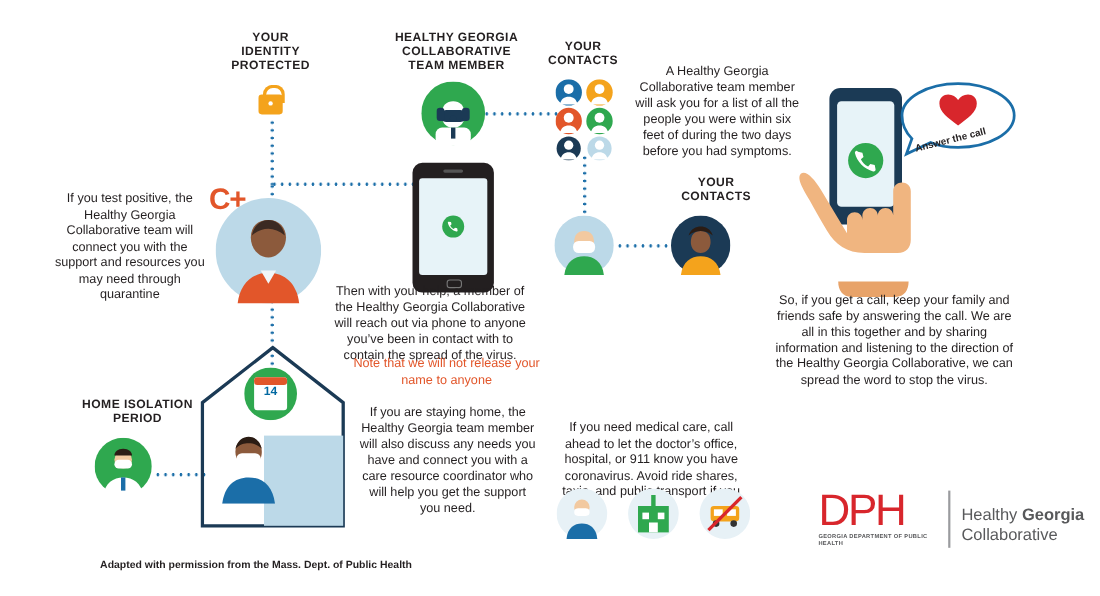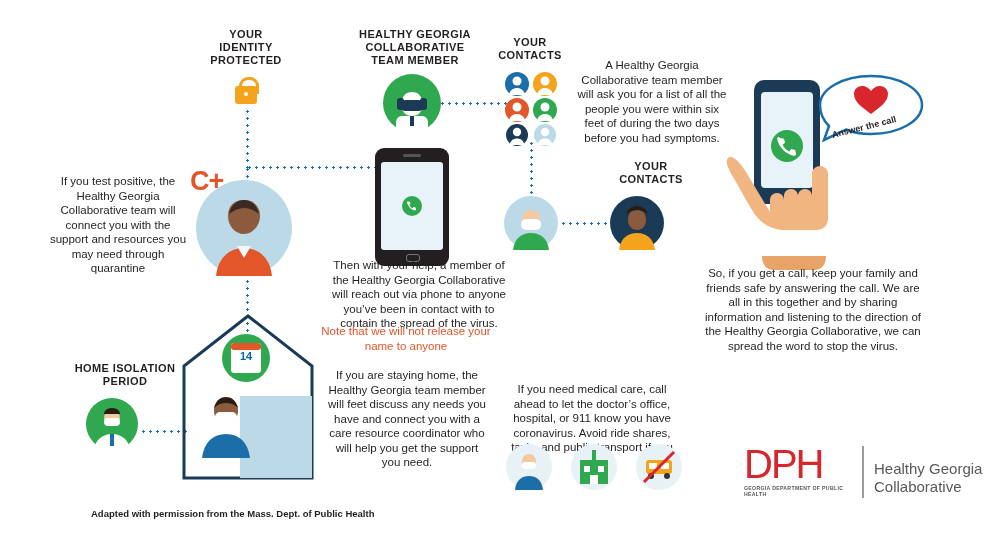--- a/index.html
+++ b/index.html
@@ -131,23 +131,23 @@
     <div class="phone-screen" style="left:6px;top:14px;width:62px;height:88px;"></div>
     <div class="green-circ" style="left:27px;top:48px;width:20px;height:20px;"></div>
     <div class="abs" style="left:31px;top:52px;width:12px;height:12px;">
       <svg width="12" height="12" viewBox="0 0 12 12">
           <path d="M2 1.5l2 .4.5 2-1.2 1c.7 1.5 1.8 2.6 3.3 3.3l1-1.2 2 .5.4 2c0 .6-.5 1-1.1.9C5.4 10 2 6.6 1.1 2.6 1 2 1.4 1.5 2 1.5z" fill="#fff"></path>
         </svg>
     </div>
     <div style="position:absolute;left:31px;top:106px;width:12px;height:6px;border:1.5px solid #777;border-radius:3px;"></div>
   </div>
 
-  <div class="abs body-text" style="left:329px;top:258px;width:180px;">Then with your help, a member of the Healthy Georgia Collaborative will reach out via phone to anyone you’ve been in contact with to contain the spread of the virus.</div>
+  <div class="abs body-text" style="left:301px;top:258px;width:180px;">Then with your help, a member of the Healthy Georgia Collaborative will reach out via phone to anyone you’ve been in contact with to contain the spread of the virus.</div>
   <div class="abs orange-text" style="left:316px;top:324px;width:180px;">Note that we will not release your name to anyone</div>
-  <div class="abs body-text" style="left:326px;top:368px;width:162px;">If you are staying home, the Healthy Georgia team member will feet discuss any needs you have and connect you with a care resource coordinator who will help you get the support you need.</div>
+  <div class="abs body-text" style="left:326px;top:368px;width:162px;">If you are staying home, the Healthy Georgia team member will also discuss any needs you have and connect you with a care resource coordinator who will help you get the support you need.</div>
 
   <div class="abs hdr" style="left:608px;top:160px;width:86px;">
     <div>YOUR</div>
     <div>CONTACTS</div>
   </div>
   <div class="abs" style="left:504px;top:196px;width:54px;height:54px;">
     <svg width="54" height="54" viewBox="0 0 54 54">
       <circle cx="27" cy="27" r="27" fill="#bcd9e8"></circle>
       <path d="M27 14c6 0 9 4 9 10s-4 10-9 10-9-4-9-10 3-10 9-10z" fill="#f2c9a0"></path>
       <path d="M9 54c1.5-12 9-17 18-17s16.5 5 18 17z" fill="#2fa84f"></path>
@@ -253,18 +253,18 @@
 
   <div class="abs caption" style="left:60px;top:508px;width:360px;">Adapted with permission from the Mass. Dept. of Public Health</div>
 
   <div class="abs" style="left:744px;top:444px;width:118px;height:56px;">
     <div style="font-size:40px;font-weight:normal;color:#d8262c;letter-spacing:-2px;line-height:40px;">DPH</div>
     <div style="font-size:5.2px;font-weight:bold;color:#58595b;letter-spacing:.3px;margin-top:1px;">GEORGIA DEPARTMENT OF PUBLIC HEALTH</div>
   </div>
   <div class="abs" style="left:862px;top:446px;width:1.5px;height:52px;background:#9a9b9e;"></div>
   <div class="abs" style="left:874px;top:460px;width:120px;">
     <div style="font-size:15px;color:#58595b;line-height:18px;">
-      <span>Healthy </span><span style="font-weight:normal;">Georgia</span>
+      <span>Healthy </span><span style="font-weight:bold;">Georgia</span>
     </div>
     <div style="font-size:15px;color:#58595b;line-height:18px;">Collaborative</div>
   </div>
 
 </div>
 
 </body></html>

